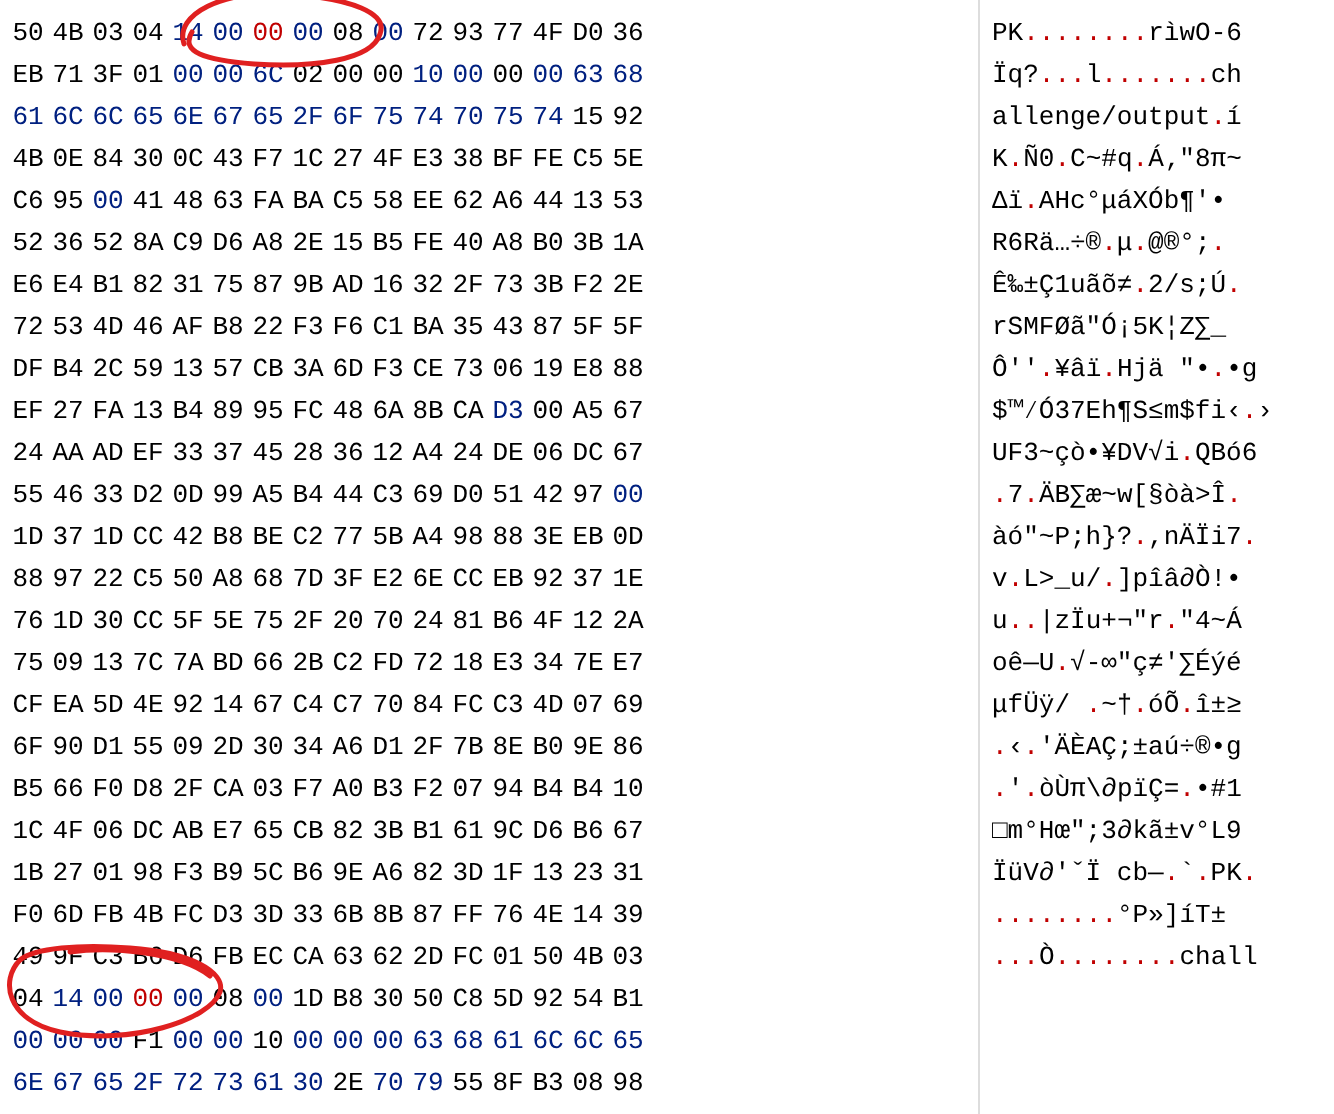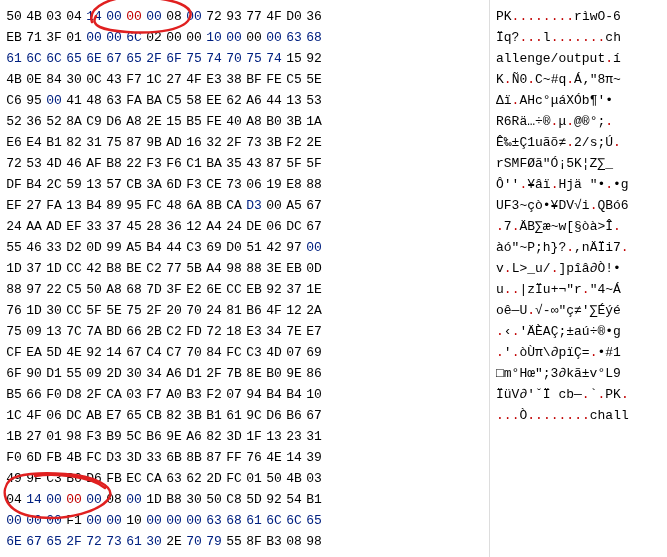--- a/index.html
+++ b/index.html
@@ -51,30 +51,33 @@
   <div class="ascii-panel" id="ascii-panel">
       <div class="ascii-row">PK<span style="color:#c00000">.</span><span style="color:#c00000">.</span><span style="color:#c00000">.</span><span style="color:#c00000">.</span><span style="color:#c00000">.</span><span style="color:#c00000">.</span><span style="color:#c00000">.</span><span style="color:#c00000">.</span>rìwO-6</div>
       <div class="ascii-row">Ïq?<span style="color:#c00000">.</span><span style="color:#c00000">.</span><span style="color:#c00000">.</span>l<span style="color:#c00000">.</span><span style="color:#c00000">.</span><span style="color:#c00000">.</span><span style="color:#c00000">.</span><span style="color:#c00000">.</span><span style="color:#c00000">.</span><span style="color:#c00000">.</span>ch</div>
       <div class="ascii-row">allenge/output<span style="color:#c00000">.</span>í</div>
       <div class="ascii-row">K<span style="color:#c00000">.</span>Ñ0<span style="color:#c00000">.</span>C~#q<span style="color:#c00000">.</span>Á‚"8π~</div>
       <div class="ascii-row">Δï<span style="color:#c00000">.</span>AHc°μáXÓb¶'•</div>
       <div class="ascii-row">R6Rä…÷®<span style="color:#c00000">.</span>μ<span style="color:#c00000">.</span>@®°;<span style="color:#c00000">.</span></div>
       <div class="ascii-row">Ê‰±Ç1uãõ≠<span style="color:#c00000">.</span>2/s;Ú<span style="color:#c00000">.</span></div>
       <div class="ascii-row">rSMFØã"Ó¡5K¦Z∑_</div>
       <div class="ascii-row">Ô''<span style="color:#c00000">.</span>¥âï<span style="color:#c00000">.</span>Hjä "•<span style="color:#c00000">.</span>•g</div>
+      <div class="ascii-row">$™∕Ó37Eh¶S≤m$fi‹<span style="color:#c00000">.</span>›</div>
       <div class="ascii-row">UF3~çò•¥DV√i<span style="color:#c00000">.</span>QBó6</div>
       <div class="ascii-row"><span style="color:#c00000">.</span>7<span style="color:#c00000">.</span>ÄB∑æ~w[§òà&gt;Î<span style="color:#c00000">.</span></div>
       <div class="ascii-row">àó"~P;h}?<span style="color:#c00000">.</span>,nÄÏi7<span style="color:#c00000">.</span></div>
       <div class="ascii-row">v<span style="color:#c00000">.</span>L&gt;_u/<span style="color:#c00000">.</span>]pîâ∂Ò!•</div>
       <div class="ascii-row">u<span style="color:#c00000">.</span><span style="color:#c00000">.</span>|zÏu+¬"r<span style="color:#c00000">.</span>"4~Á</div>
       <div class="ascii-row">oê—U<span style="color:#c00000">.</span>√-∞"ç≠'∑Éýé</div>
+      <div class="ascii-row">μfÜÿ/ <span style="color:#c00000">.</span>~†<span style="color:#c00000">.</span>óÕ<span style="color:#c00000">.</span>î±≥</div>
       <div class="ascii-row"><span style="color:#c00000">.</span>‹<span style="color:#c00000">.</span>'ÄÈAÇ;±aú÷®•g</div>
       <div class="ascii-row"><span style="color:#c00000">.</span>'<span style="color:#c00000">.</span>òÙπ\∂pïÇ=<span style="color:#c00000">.</span>•#1</div>
       <div class="ascii-row">□m°Hœ";3∂kã±v°L9</div>
       <div class="ascii-row">ÏüV∂'ˇÏ cb—<span style="color:#c00000">.</span>`<span style="color:#c00000">.</span>PK<span style="color:#c00000">.</span></div>
+      <div class="ascii-row"><span style="color:#c00000">.</span><span style="color:#c00000">.</span><span style="color:#c00000">.</span><span style="color:#c00000">.</span><span style="color:#c00000">.</span><span style="color:#c00000">.</span><span style="color:#c00000">.</span><span style="color:#c00000">.</span>°P»]íT±</div>
       <div class="ascii-row"><span style="color:#c00000">.</span><span style="color:#c00000">.</span><span style="color:#c00000">.</span>Ò<span style="color:#c00000">.</span><span style="color:#c00000">.</span><span style="color:#c00000">.</span><span style="color:#c00000">.</span><span style="color:#c00000">.</span><span style="color:#c00000">.</span><span style="color:#c00000">.</span><span style="color:#c00000">.</span>chall</div>
     </div>
 </div>
 
 <div class="annot" style="left:82px;top:-8px">
 <svg width="120" height="50">
       <path d="M10,30 C5,15 30,3 60,5 C95,7 112,15 108,25 C104,38 75,42 45,40 C20,38 8,34 14,24"></path>
     </svg>
 </div>
 

